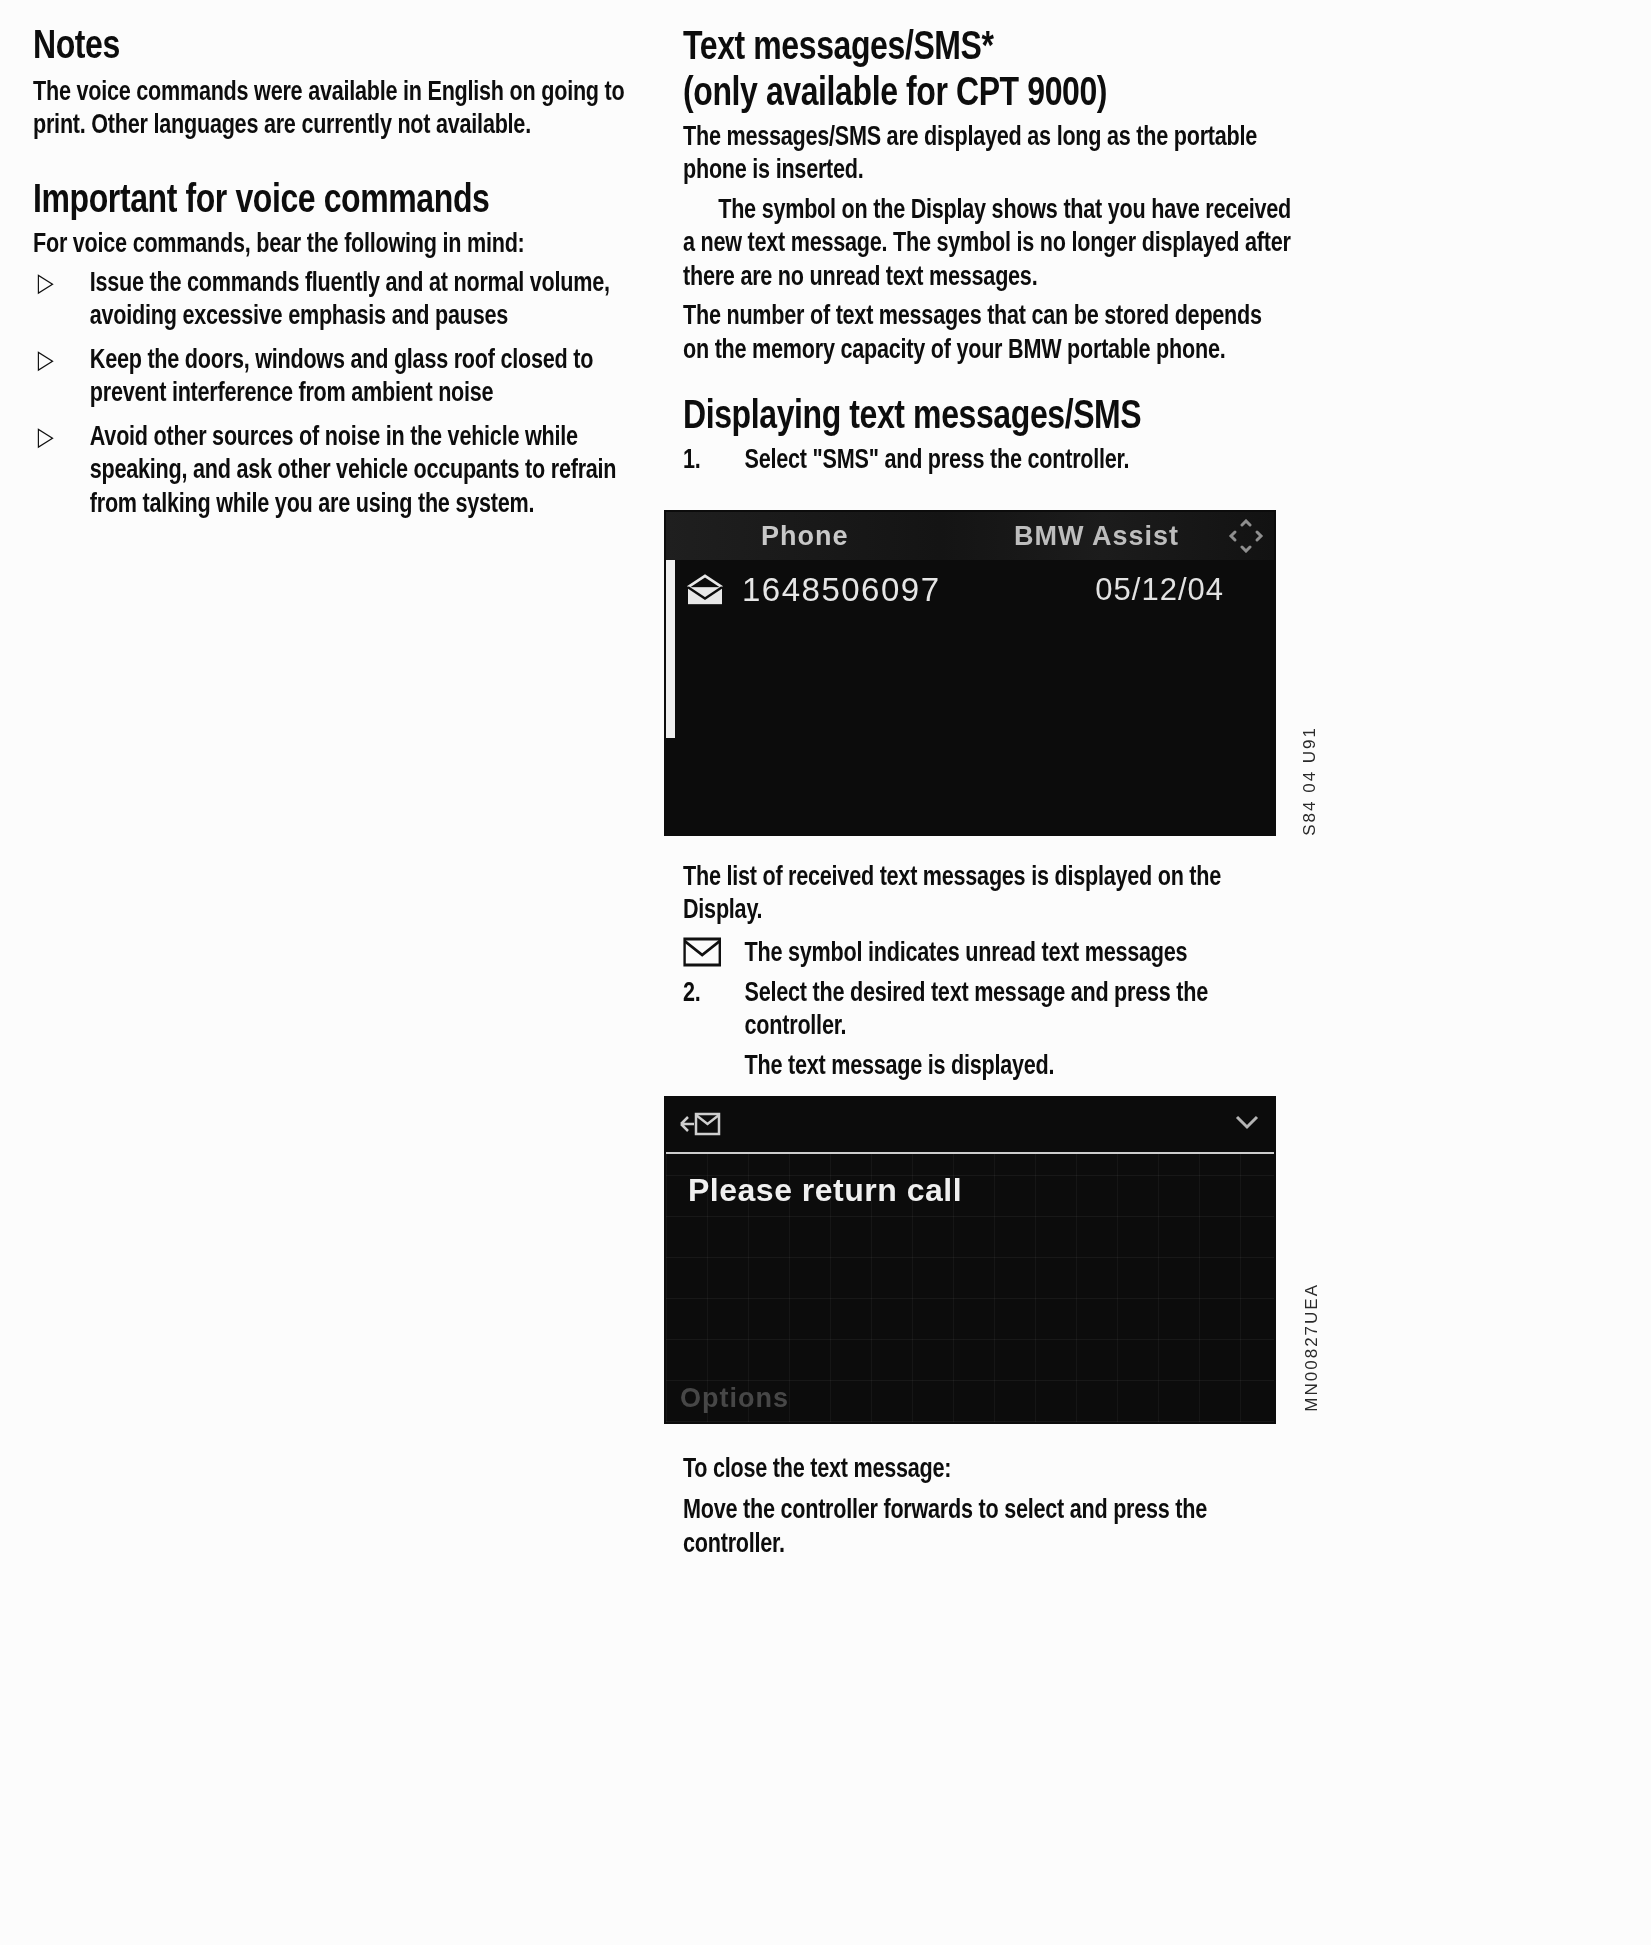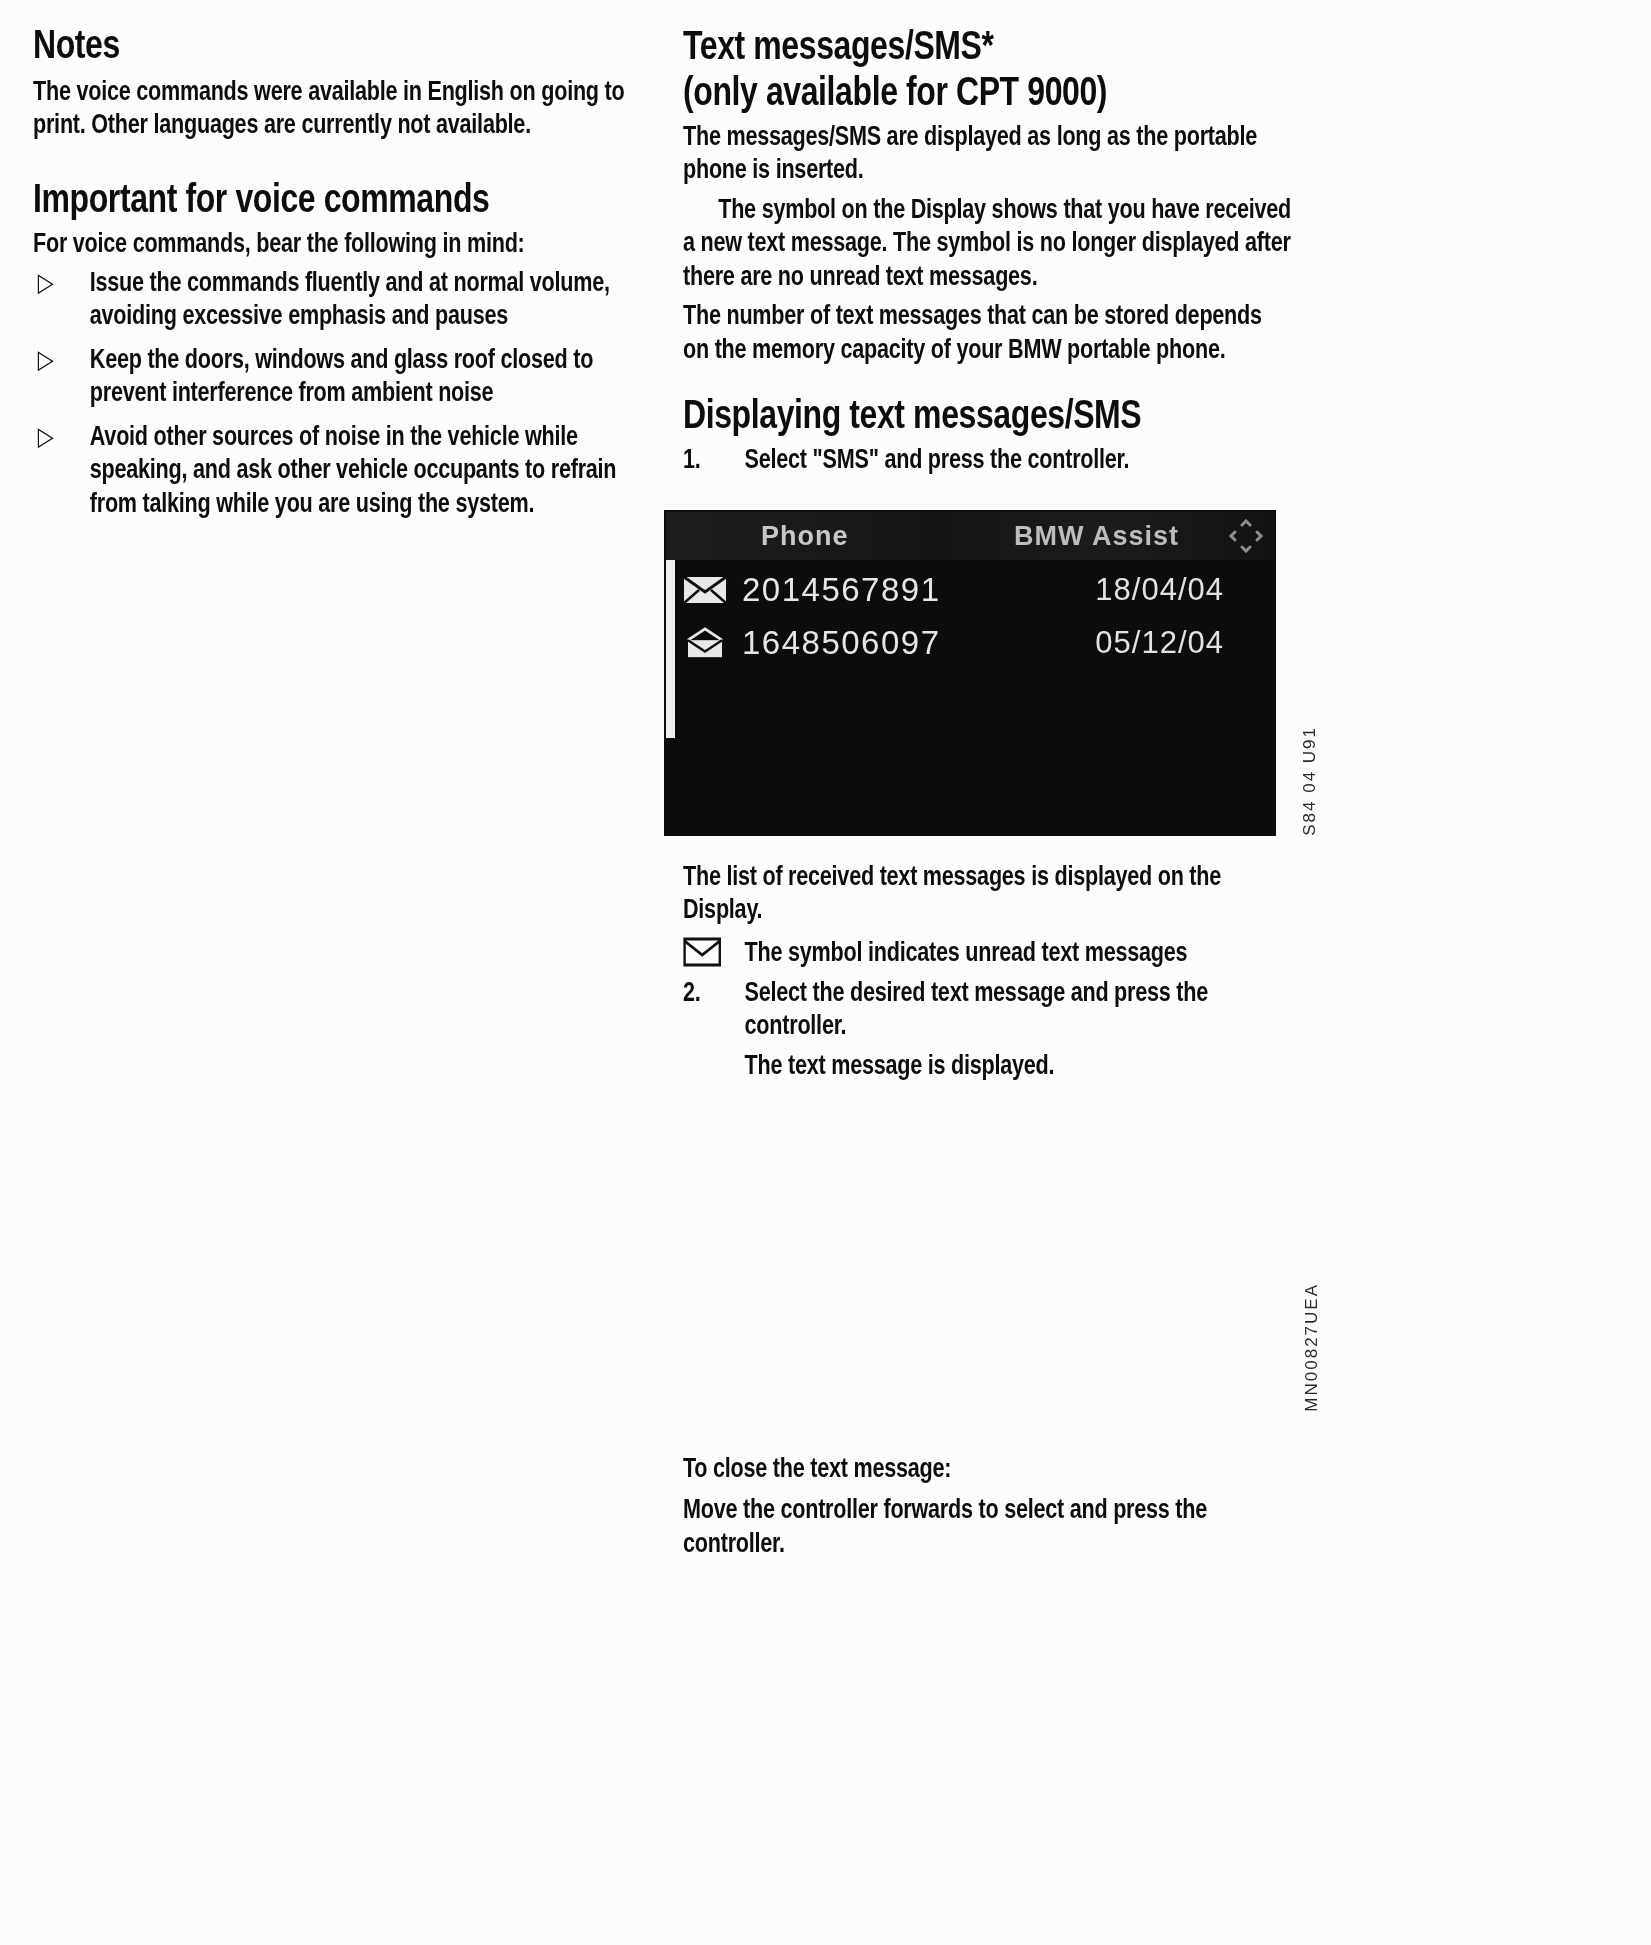--- a/index.html
+++ b/index.html
@@ -212,31 +212,20 @@
         <svg width="36" height="34" viewBox="0 0 36 34" fill="none" stroke="#8f8f8f" stroke-width="3" stroke-linecap="round">
           <path d="M14 6 L18 2 L22 6"></path>
           <path d="M14 28 L18 32 L22 28"></path>
           <path d="M7 13 L3 17 L7 21"></path>
           <path d="M29 13 L33 17 L29 21"></path>
         </svg>
       </span>
     </div>
     <div class="d1-row">
       <span class="env">
-        <svg width="46" height="30" viewBox="0 0 46 30">
-          <rect x="2" y="2" width="42" height="26" fill="#e8e8e8"></rect>
-          <path d="M2 2 L23 17 L44 2" stroke="#0c0c0c" stroke-width="3" fill="none"></path>
-          <path d="M2 28 L17 15 M44 28 L29 15" stroke="#0c0c0c" stroke-width="2.5" fill="none"></path>
-        </svg>
-      </span>
-      <span class="num">2014567891</span>
-      <span class="date">18/04/04</span>
-    </div>
-    <div class="d1-row">
-      <span class="env">
         <svg width="46" height="34" viewBox="0 0 46 36">
           <path d="M5 15 L23 3 L41 15" fill="none" stroke="#e8e8e8" stroke-width="3"></path>
           <rect x="5" y="15" width="36" height="18" fill="#e8e8e8"></rect>
           <path d="M5 15 L23 27 L41 15" stroke="#0c0c0c" stroke-width="2.5" fill="none"></path>
         </svg>
       </span>
       <span class="num">1648506097</span>
       <span class="date">05/12/04</span>
     </div>
   </div>
@@ -252,20 +241,40 @@
       </span>
       <span>The symbol indicates unread text messages</span>
     </div>
     <div class="step">
       <span>2.</span>
       <span>Select the desired text message and press the controller.</span>
     </div>
     <div class="para step-sub">The text message is displayed.</div>
   </div>
 
+  <div class="display display2">
+    <div class="d2-bar">
+      <span class="left-ic">
+        <svg width="44" height="28" viewBox="0 0 44 28" fill="none" stroke="#cfcfcf" stroke-width="2.5">
+          <path d="M3 14 L10 7 M3 14 L10 21 M3 14 L16 14"></path>
+          <rect x="18" y="4" width="23" height="20"></rect>
+          <path d="M18 5 L29.5 14 L41 5"></path>
+        </svg>
+      </span>
+      <span class="right-ic">
+        <svg width="26" height="18" viewBox="0 0 26 18" fill="none" stroke="#b5b5b5" stroke-width="3">
+          <path d="M3 3 L13 13 L23 3"></path>
+        </svg>
+      </span>
+    </div>
+    <div class="d2-body">
+      <div class="d2-msg">Please return call</div>
+    </div>
+    <div class="d2-softkey">Options</div>
+  </div>
 
   <div class="scaled rc3">
     <p style="margin-bottom:8px;">To close the text message:</p>
     <p>Move the controller forwards to select and press the controller.</p>
   </div>
 
   <div class="mcode m1">S84 04 U91</div>
   <div class="mcode m2">MN00827UEA</div>
 
 </div>

